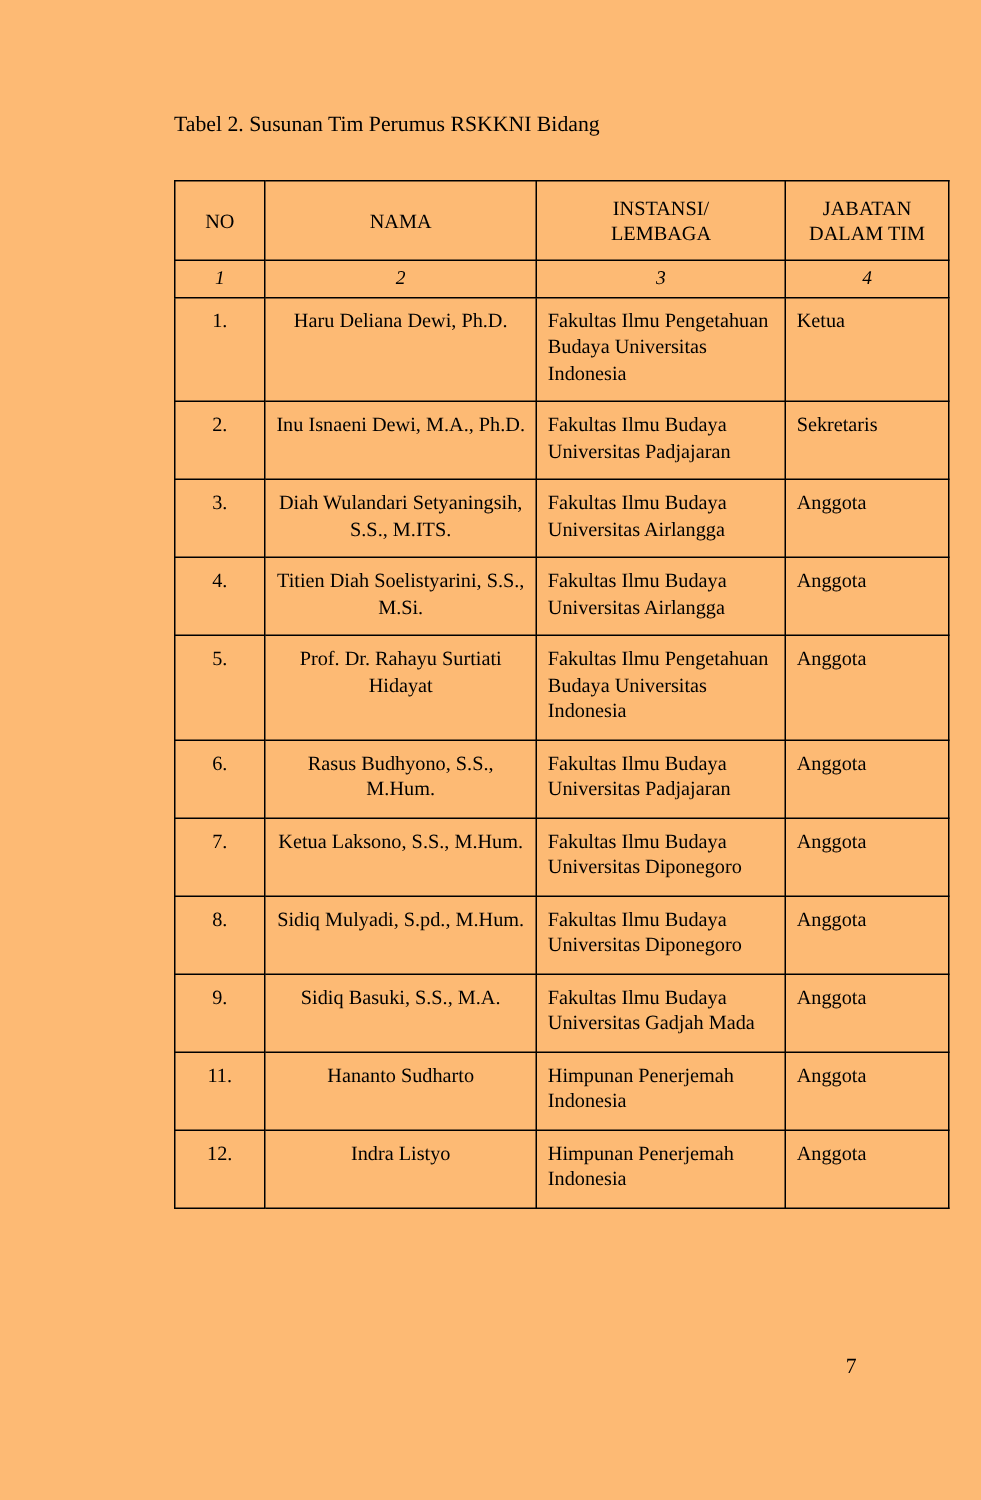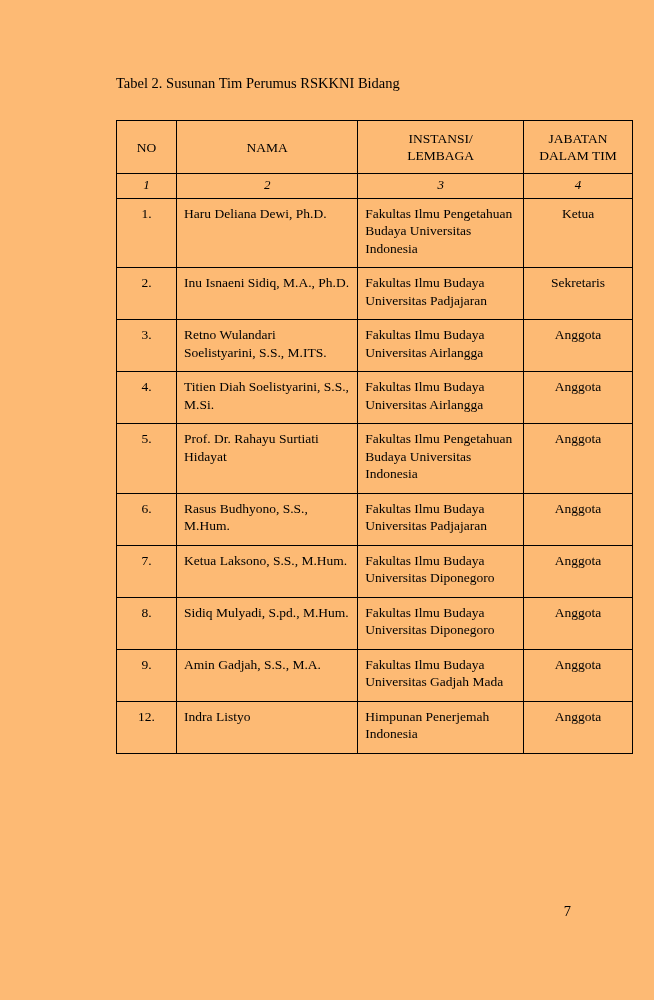--- a/index.html
+++ b/index.html
@@ -51,25 +51,25 @@
     font-weight: normal;
   }
   table.data thead th {
     text-align: center;
     vertical-align: middle;
     padding: 9px 4px;
     font-size: 13.5px;
     line-height: 17px;
   }
   .col-no { width: 44px; text-align: center; }
-  .col-nama { width: 163px; }
+  .col-nama { width: 163px; text-align: center; }
   .col-instansi { width: 148px; }
   .col-jabatan { width: 92px; text-align: center; }
   td.col-no { text-align: center; padding-left: 2px; padding-right: 6px; }
-  td.col-jabatan { text-align: center; }
+  td.col-jabatan { text-align: left; }
   tr.numrow td {
     text-align: center;
     font-style: italic;
     padding: 2px 4px 4px 4px;
     font-size: 13px;
   }
   .pagenum {
     position: absolute;
     left: 0;
     top: 903px;
@@ -111,27 +111,27 @@
       </tr>
 
       <tr>
         <td class="col-no">1.</td>
         <td class="col-nama">Haru Deliana Dewi, Ph.D.</td>
         <td class="col-instansi">Fakultas Ilmu Pengetahuan Budaya Universitas Indonesia</td>
         <td class="col-jabatan">Ketua</td>
       </tr>
       <tr>
         <td class="col-no">2.</td>
-        <td class="col-nama">Inu Isnaeni Sidiq, M.A., Ph.D.</td>
+        <td class="col-nama">Inu Isnaeni Dewi, M.A., Ph.D.</td>
         <td class="col-instansi">Fakultas Ilmu Budaya Universitas Padjajaran</td>
         <td class="col-jabatan">Sekretaris</td>
       </tr>
       <tr>
         <td class="col-no">3.</td>
-        <td class="col-nama">Retno Wulandari Soelistyarini, S.S., M.ITS.</td>
+        <td class="col-nama">Diah Wulandari Setyaningsih, S.S., M.ITS.</td>
         <td class="col-instansi">Fakultas Ilmu Budaya Universitas Airlangga</td>
         <td class="col-jabatan">Anggota</td>
       </tr>
       <tr>
         <td class="col-no">4.</td>
         <td class="col-nama">Titien Diah Soelistyarini, S.S., M.Si.</td>
         <td class="col-instansi">Fakultas Ilmu Budaya Universitas Airlangga</td>
         <td class="col-jabatan">Anggota</td>
       </tr>
       <tr>
@@ -153,22 +153,28 @@
         <td class="col-jabatan">Anggota</td>
       </tr>
       <tr>
         <td class="col-no">8.</td>
         <td class="col-nama">Sidiq Mulyadi, S.pd., M.Hum.</td>
         <td class="col-instansi">Fakultas Ilmu Budaya Universitas Diponegoro</td>
         <td class="col-jabatan">Anggota</td>
       </tr>
       <tr>
         <td class="col-no">9.</td>
-        <td class="col-nama">Amin Gadjah, S.S., M.A.</td>
+        <td class="col-nama">Sidiq Basuki, S.S., M.A.</td>
         <td class="col-instansi">Fakultas Ilmu Budaya Universitas Gadjah Mada</td>
+        <td class="col-jabatan">Anggota</td>
+      </tr>
+      <tr>
+        <td class="col-no">11.</td>
+        <td class="col-nama">Hananto Sudharto</td>
+        <td class="col-instansi">Himpunan Penerjemah Indonesia</td>
         <td class="col-jabatan">Anggota</td>
       </tr>
       <tr>
         <td class="col-no">12.</td>
         <td class="col-nama">Indra Listyo</td>
         <td class="col-instansi">Himpunan Penerjemah Indonesia</td>
         <td class="col-jabatan">Anggota</td>
       </tr>
     </tbody>
   </table>

